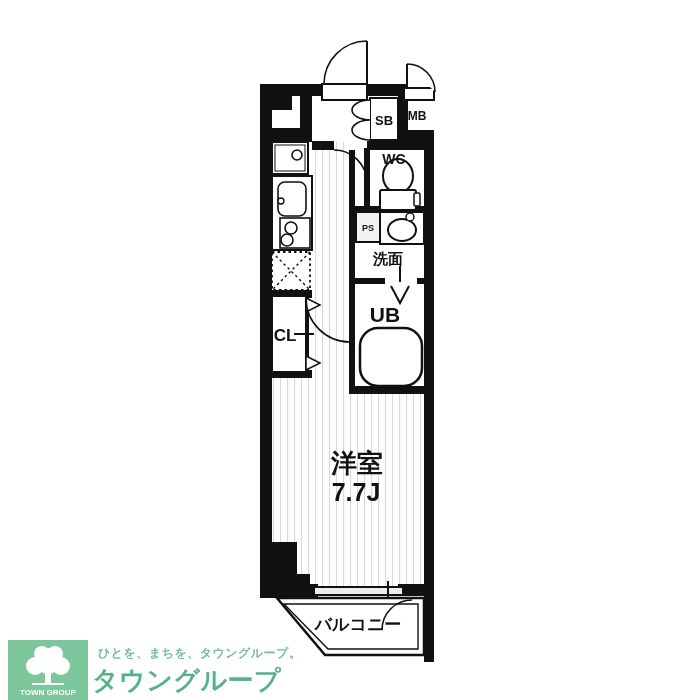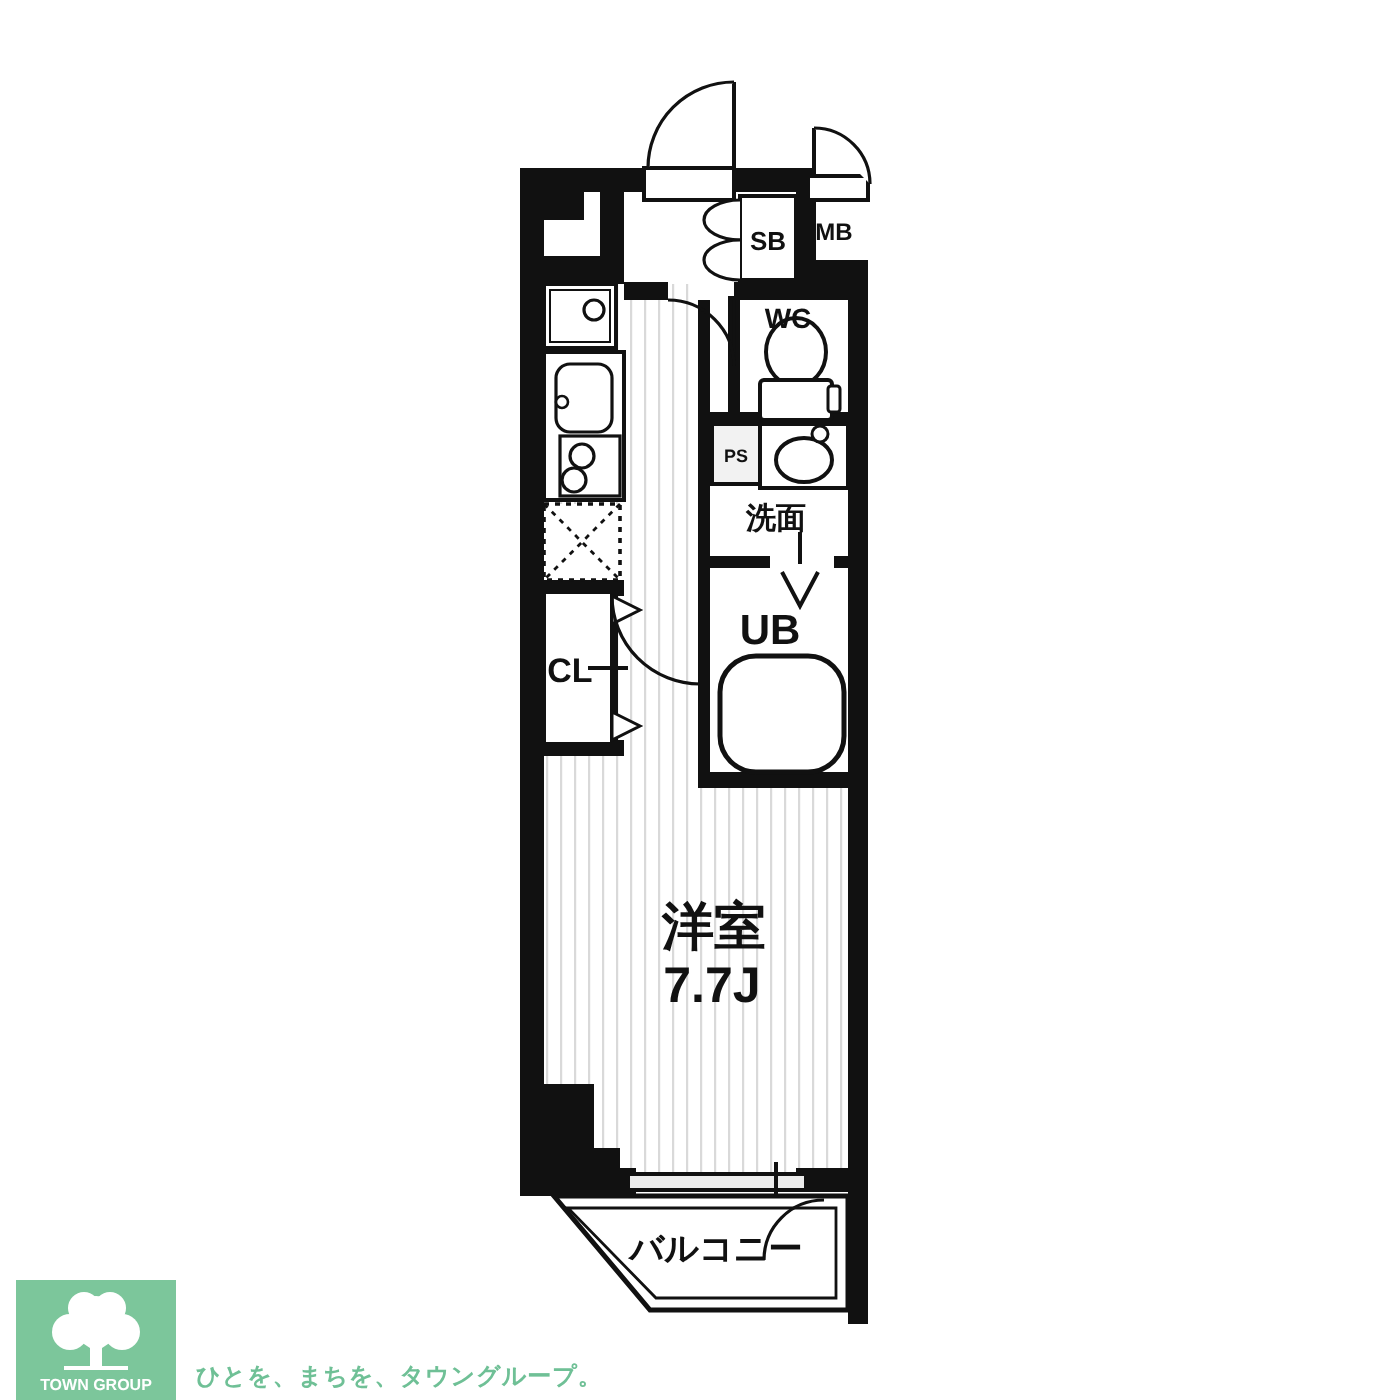--- a/index.html
+++ b/index.html
@@ -171,16 +171,17 @@
         <circle cx="47" cy="14" r="8"></circle>
         <rect x="37" y="30" width="6" height="14"></rect>
         <path d="M37,34 L28,28 L30,26 L38,32 Z"></path>
         <path d="M43,34 L52,28 L50,26 L42,32 Z"></path>
         <rect x="24" y="43" width="32" height="2"></rect>
       </g>
       <text x="40" y="55" text-anchor="middle" font-size="8" font-weight="700" fill="#ffffff" font-family="Liberation Sans, sans-serif">TOWN GROUP</text>
     </svg>
     <div class="logo-texts">
       <p class="tagline" style="color:#6fc096;">ひとを、まちを、タウングループ。</p>
+      <p class="company" style="color:#55b287;">タウングループ</p>
     </div>
   </div>
 
 </div>
 
 </body></html>

